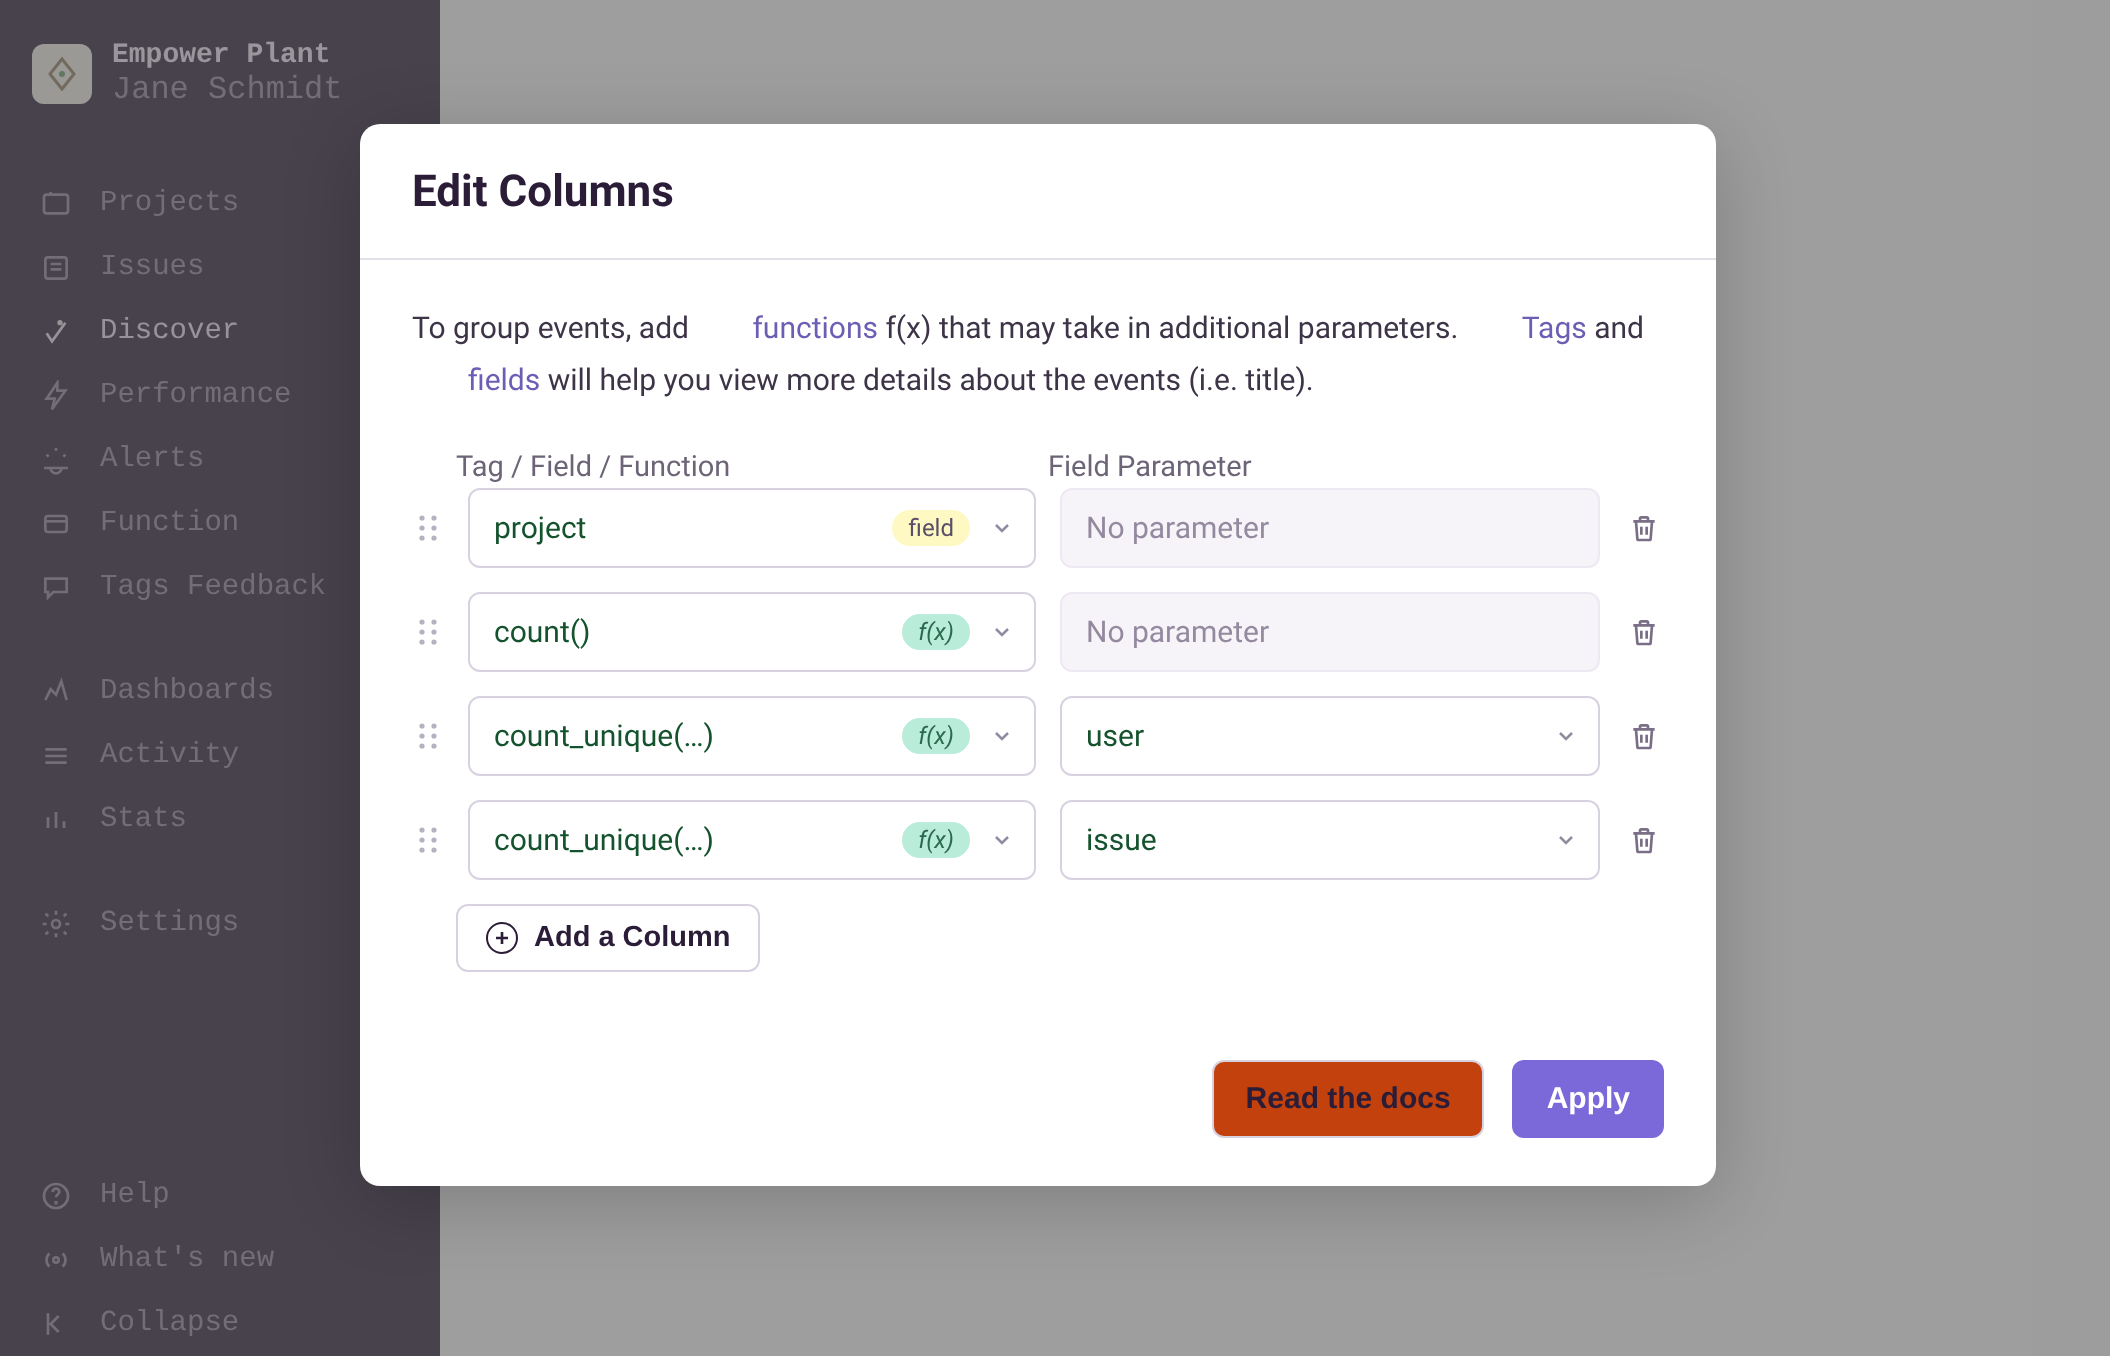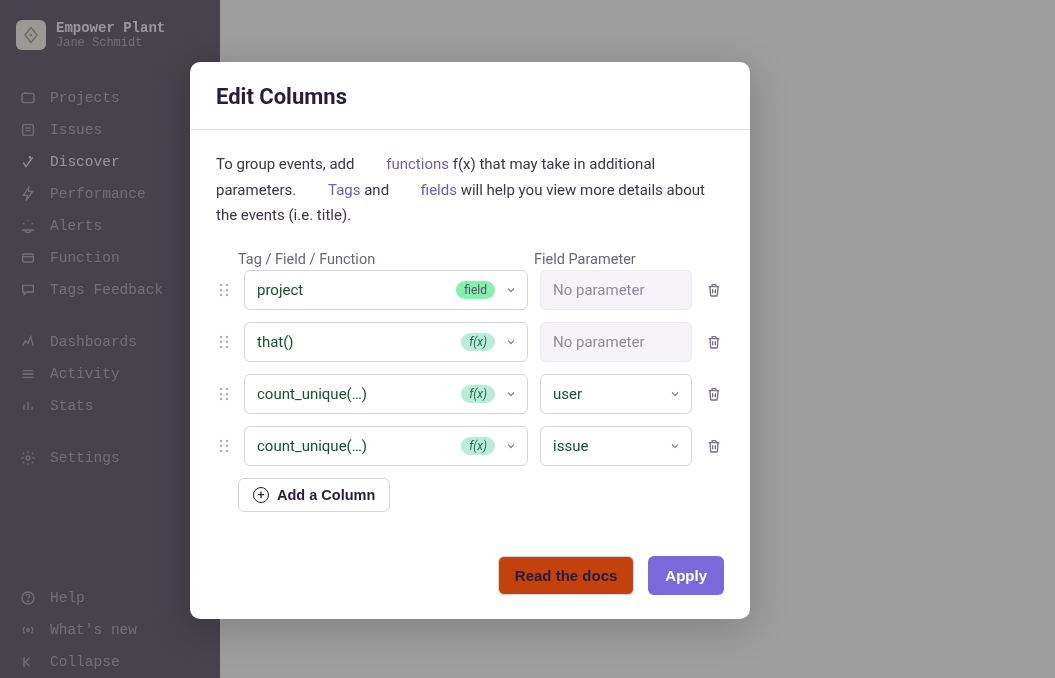--- a/index.html
+++ b/index.html
@@ -29,36 +29,36 @@
 .sidebar-header {
   display: flex; align-items: center; gap: 10px;
   padding: 20px 16px 14px;
 }
 .logo {
   width: 30px; height: 30px; border-radius: 6px;
   background: #f5f0e6; display:flex; align-items:center; justify-content:center;
 }
 .logo svg { width: 18px; height: 18px; }
 .org-name { color:#efe6f7; font-weight:600; font-size:14px; }
-.user-name { color:#8a7f9b; font-size:12px; }
+.user-name { color:#8a7f9b; font-size:16px; }
 .nav { padding: 18px 0 0; }
 .nav-item {
   display:flex; align-items:center; gap:12px;
   padding: 8px 18px; font-size:14.5px; color:#8a7f9b; cursor:pointer;
 }
 .nav-item.active { color:#e6dff0; }
 .nav-item .icon { width:20px; display:flex; align-items:center; justify-content:center; }
 .nav-gap { height: 20px; }
 .sidebar-footer { position:absolute; bottom:0; left:0; right:0; }
 
 .main { flex:1; background:#fcfbfd; }
 
 .modal {
-  position:absolute; top:62px; left:190px;
-  width:560px; background:#fff; border-radius:10px;
+  position:absolute; top:62px; left:180px;
+  width:678px; background:#fff; border-radius:10px;
   box-shadow: 0 8px 40px rgba(0,0,0,0.2);
   z-index:10;
 }
 .modal-header { padding:22px 26px 20px; border-bottom:1px solid #e3dfe8; }
 .modal-title { font-size:22px; font-weight:700; color:#2b1d38; }
 .modal-body { padding:22px 26px 24px; }
 .intro { font-size:15px; color:#3e3447; line-height:1.7; margin-bottom:22px; }
 .intro .link { color:#6b5eb5; cursor:pointer;margin-left:28px; }
 
 .col-labels { display:flex; gap:12px; margin-bottom:2px; padding-left:22px; }
@@ -75,21 +75,21 @@
   background:#fff; cursor:pointer; position:relative;
 }
 .select-box.col1 { width:284px; }
 .select-box.col2 { flex:1; }
 .select-box.disabled { background:#f6f4f8; border-color:#eee8f2; cursor:default; }
 .select-text { font-size:15px; color:#14532d; flex:1; }
 .select-text.placeholder { color:#94899f; }
 .badge {
   font-size:12px; padding:2px 8px; border-radius:10px; margin-right:6px;
 }
-.badge.field { background:#86efac; color:#5a4f68; }
+.badge.field { background:#fef9c3; color:#5a4f68; }
 .badge.fx { background:#b9ecd9; color:#2b6a51; font-style:italic; }
 .chev { color:#928a9e; margin-left:4px; }
 .delete { color:#7a6f87; cursor:pointer; width:20px; display:flex; align-items:center; justify-content:center; }
 
 .add-col-row { margin-top:12px; padding-left:22px; }
 .add-col-btn {
   border:1px solid #d8d2e0; border-radius:6px; background:#fff;
   padding:8px 14px; font-size:14.5px; color:#2b1d38; font-weight:600;
   display:inline-flex; align-items:center; gap:8px; cursor:pointer;
 }
@@ -298,21 +298,21 @@
             <svg width="12" height="16" viewBox="0 0 12 16">
               <circle cx="3" cy="3" r="1.3" fill="currentColor"></circle>
               <circle cx="9" cy="3" r="1.3" fill="currentColor"></circle>
               <circle cx="3" cy="8" r="1.3" fill="currentColor"></circle>
               <circle cx="9" cy="8" r="1.3" fill="currentColor"></circle>
               <circle cx="3" cy="13" r="1.3" fill="currentColor"></circle>
               <circle cx="9" cy="13" r="1.3" fill="currentColor"></circle>
             </svg>
           </div>
           <div class="select-box col1">
-            <span class="select-text">that()</span>
+            <span class="select-text">count()</span>
             <span class="badge fx">f(x)</span>
             <span class="chev">
               <svg width="12" height="12" viewBox="0 0 24 24" fill="none" stroke="currentColor" stroke-width="2.5">
                 <path d="M6 9l6 6 6-6"></path>
               </svg>
             </span>
           </div>
           <div class="select-box col2 disabled">
             <span class="select-text placeholder">No parameter</span>
           </div>

